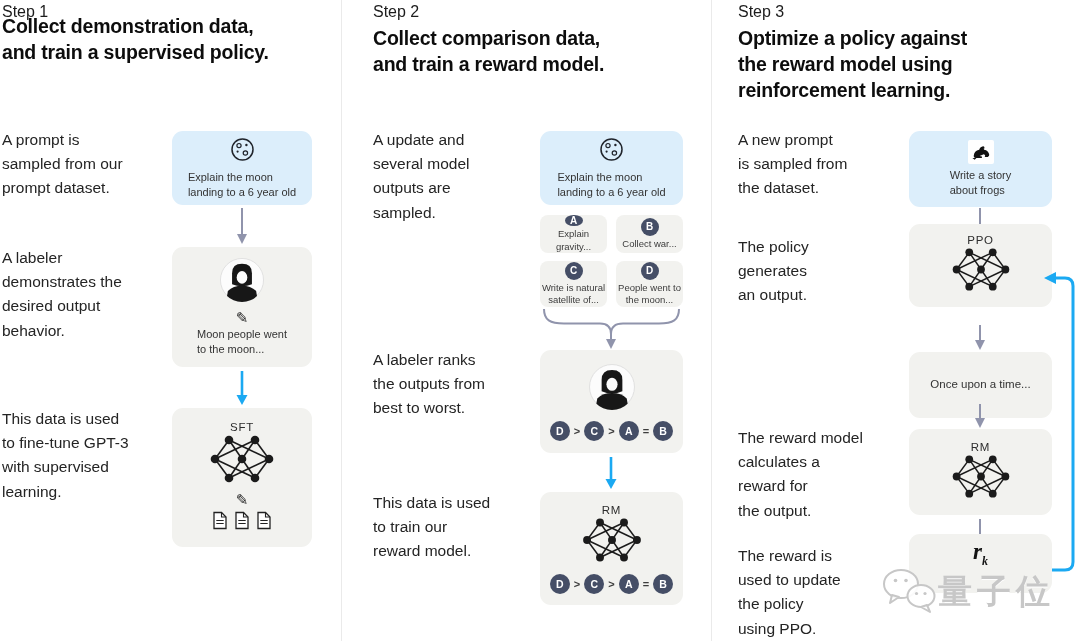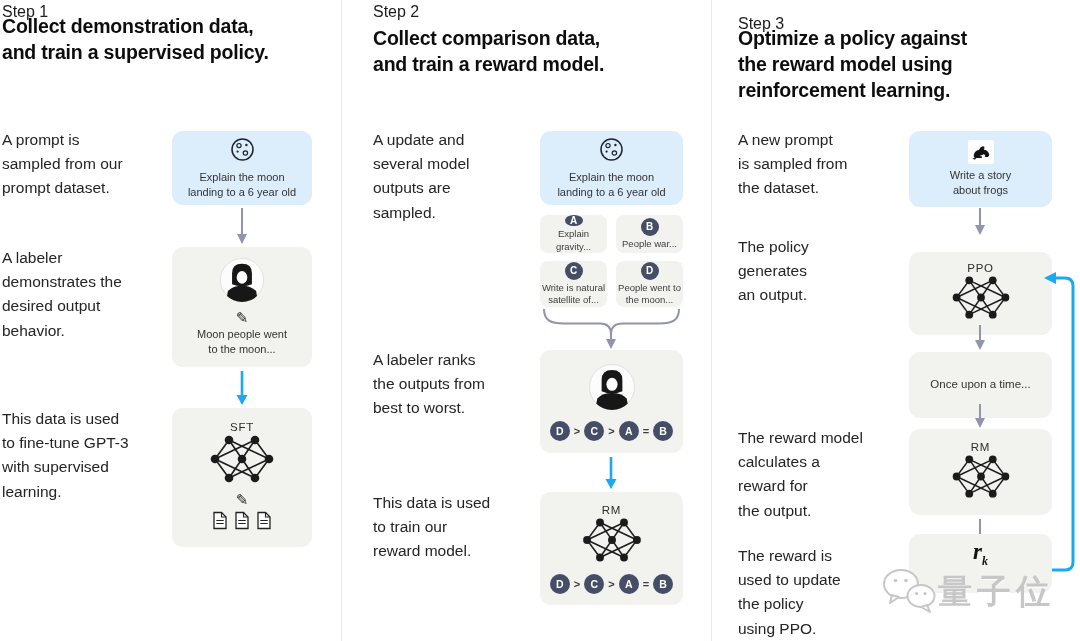--- a/index.html
+++ b/index.html
@@ -3,21 +3,21 @@
 <meta charset="utf-8">
 <style>
   html,body { margin:0; padding:0; background:#ffffff; font-family:"Liberation Sans", sans-serif; }
   .canvas { position:relative; width:1080px; height:641px; background:#ffffff; overflow:hidden; }
   .divider { position:absolute; top:0; bottom:0; width:1px; background:#eaeaea; }
   .step-label { position:absolute; font-size:16px; color:#1c1c1c; }
   .heading { position:absolute; font-size:19.5px; font-weight:bold; color:#0d0d0d;
              line-height:1.33; letter-spacing:-0.2px; white-space:pre-line; }
   .body-text { position:absolute; font-size:15.5px; color:#242424; line-height:1.56; white-space:pre-line; }
   .card { position:absolute; border-radius:11px; display:flex; flex-direction:column;
-          align-items:center; justify-content:center; text-align:center; }
+          align-items:center; justify-content:center; }
   .card.blue { background:#dceefb; }
   .card.gray { background:#f2f2ef; }
   .card-text { font-size:11px; color:#333333; line-height:1.35; white-space:pre-line; margin-top:4px; }
   .card-title { font-size:11.5px; color:#2d2d2d; letter-spacing:0.8px; }
   .mini-card { position:absolute; background:#f2f2ef; border-radius:8px; display:flex;
                flex-direction:column; align-items:center; justify-content:center; gap:2px; }
   .mini-text { font-size:9.5px; color:#3c3c3c; line-height:1.3; white-space:pre-line; text-align:center; }
   .badge { width:18px; height:18px; border-radius:50%; background:#454e66; color:#ffffff;
            font-size:10px; font-weight:bold; display:flex; align-items:center; justify-content:center; }
   .rank-row { display:flex; align-items:center; gap:4px; }
@@ -183,21 +183,21 @@
     <div class="card-text">Explain the moon
 landing to a 6 year old</div>
   </div>
 
   <div class="mini-card" style="left:540px; top:215px; width:67px; height:38px;">
     <span class="badge">A</span>
     <span class="mini-text">Explain gravity...</span>
   </div>
   <div class="mini-card" style="left:616px; top:215px; width:67px; height:38px;">
     <span class="badge">B</span>
-    <span class="mini-text">People war...</span>
+    <span class="mini-text">Collect war...</span>
   </div>
   <div class="mini-card" style="left:540px; top:261px; width:67px; height:46px;">
     <span class="badge">C</span>
     <span class="mini-text">Write is natural
 satellite of...</span>
   </div>
   <div class="mini-card" style="left:616px; top:261px; width:67px; height:46px;">
     <span class="badge">D</span>
     <span class="mini-text">People went to
 the moon...</span>
@@ -276,21 +276,21 @@
       <span class="badge">D</span>
       <span class="rank-sep">&gt;</span>
       <span class="badge">C</span>
       <span class="rank-sep">&gt;</span>
       <span class="badge">A</span>
       <span class="rank-sep">=</span>
       <span class="badge">B</span>
     </div>
   </div>
 
-  <div class="step-label" style="left:738px; top:15px;">Step 3</div>
+  <div class="step-label" style="left:738px; top:3px;">Step 3</div>
   <div class="heading" style="left:738px; top:26px;">Optimize a policy against
 the reward model using
 reinforcement learning.</div>
 
   <div class="body-text" style="left:738px; top:128px;">A new prompt
 is sampled from
 the dataset.</div>
   <div class="body-text" style="left:738px; top:235px;">The policy
 generates
 an output.</div>
@@ -313,21 +313,21 @@
     </span>
     <div class="card-text">Write a story
 about frogs</div>
   </div>
 
   <svg class="abs" style="left:973px; top:208px;" width="14" height="28">
     <line x1="7" y1="0" x2="7" y2="18" stroke="#9094ac" stroke-width="2"></line>
     <polygon points="2,17 12,17 7,27" fill="#9094ac"></polygon>
   </svg>
 
-  <div class="card gray" style="left:909px; top:252px; width:143px; height:83px;">
+  <div class="card gray" style="left:909px; top:224px; width:143px; height:83px;">
     <div class="card-title">PPO</div>
     <span>
       <svg width="62" height="47" viewBox="0 0 68 52">
         <g stroke="#1b1b1b" stroke-width="1.6">
           <line x1="21" y1="7" x2="7" y2="26"></line>
             <line x1="21" y1="7" x2="34" y2="26"></line>
             <line x1="21" y1="7" x2="61" y2="26"></line>
           <line x1="47" y1="7" x2="7" y2="26"></line>
             <line x1="47" y1="7" x2="34" y2="26"></line>
             <line x1="47" y1="7" x2="61" y2="26"></line>

